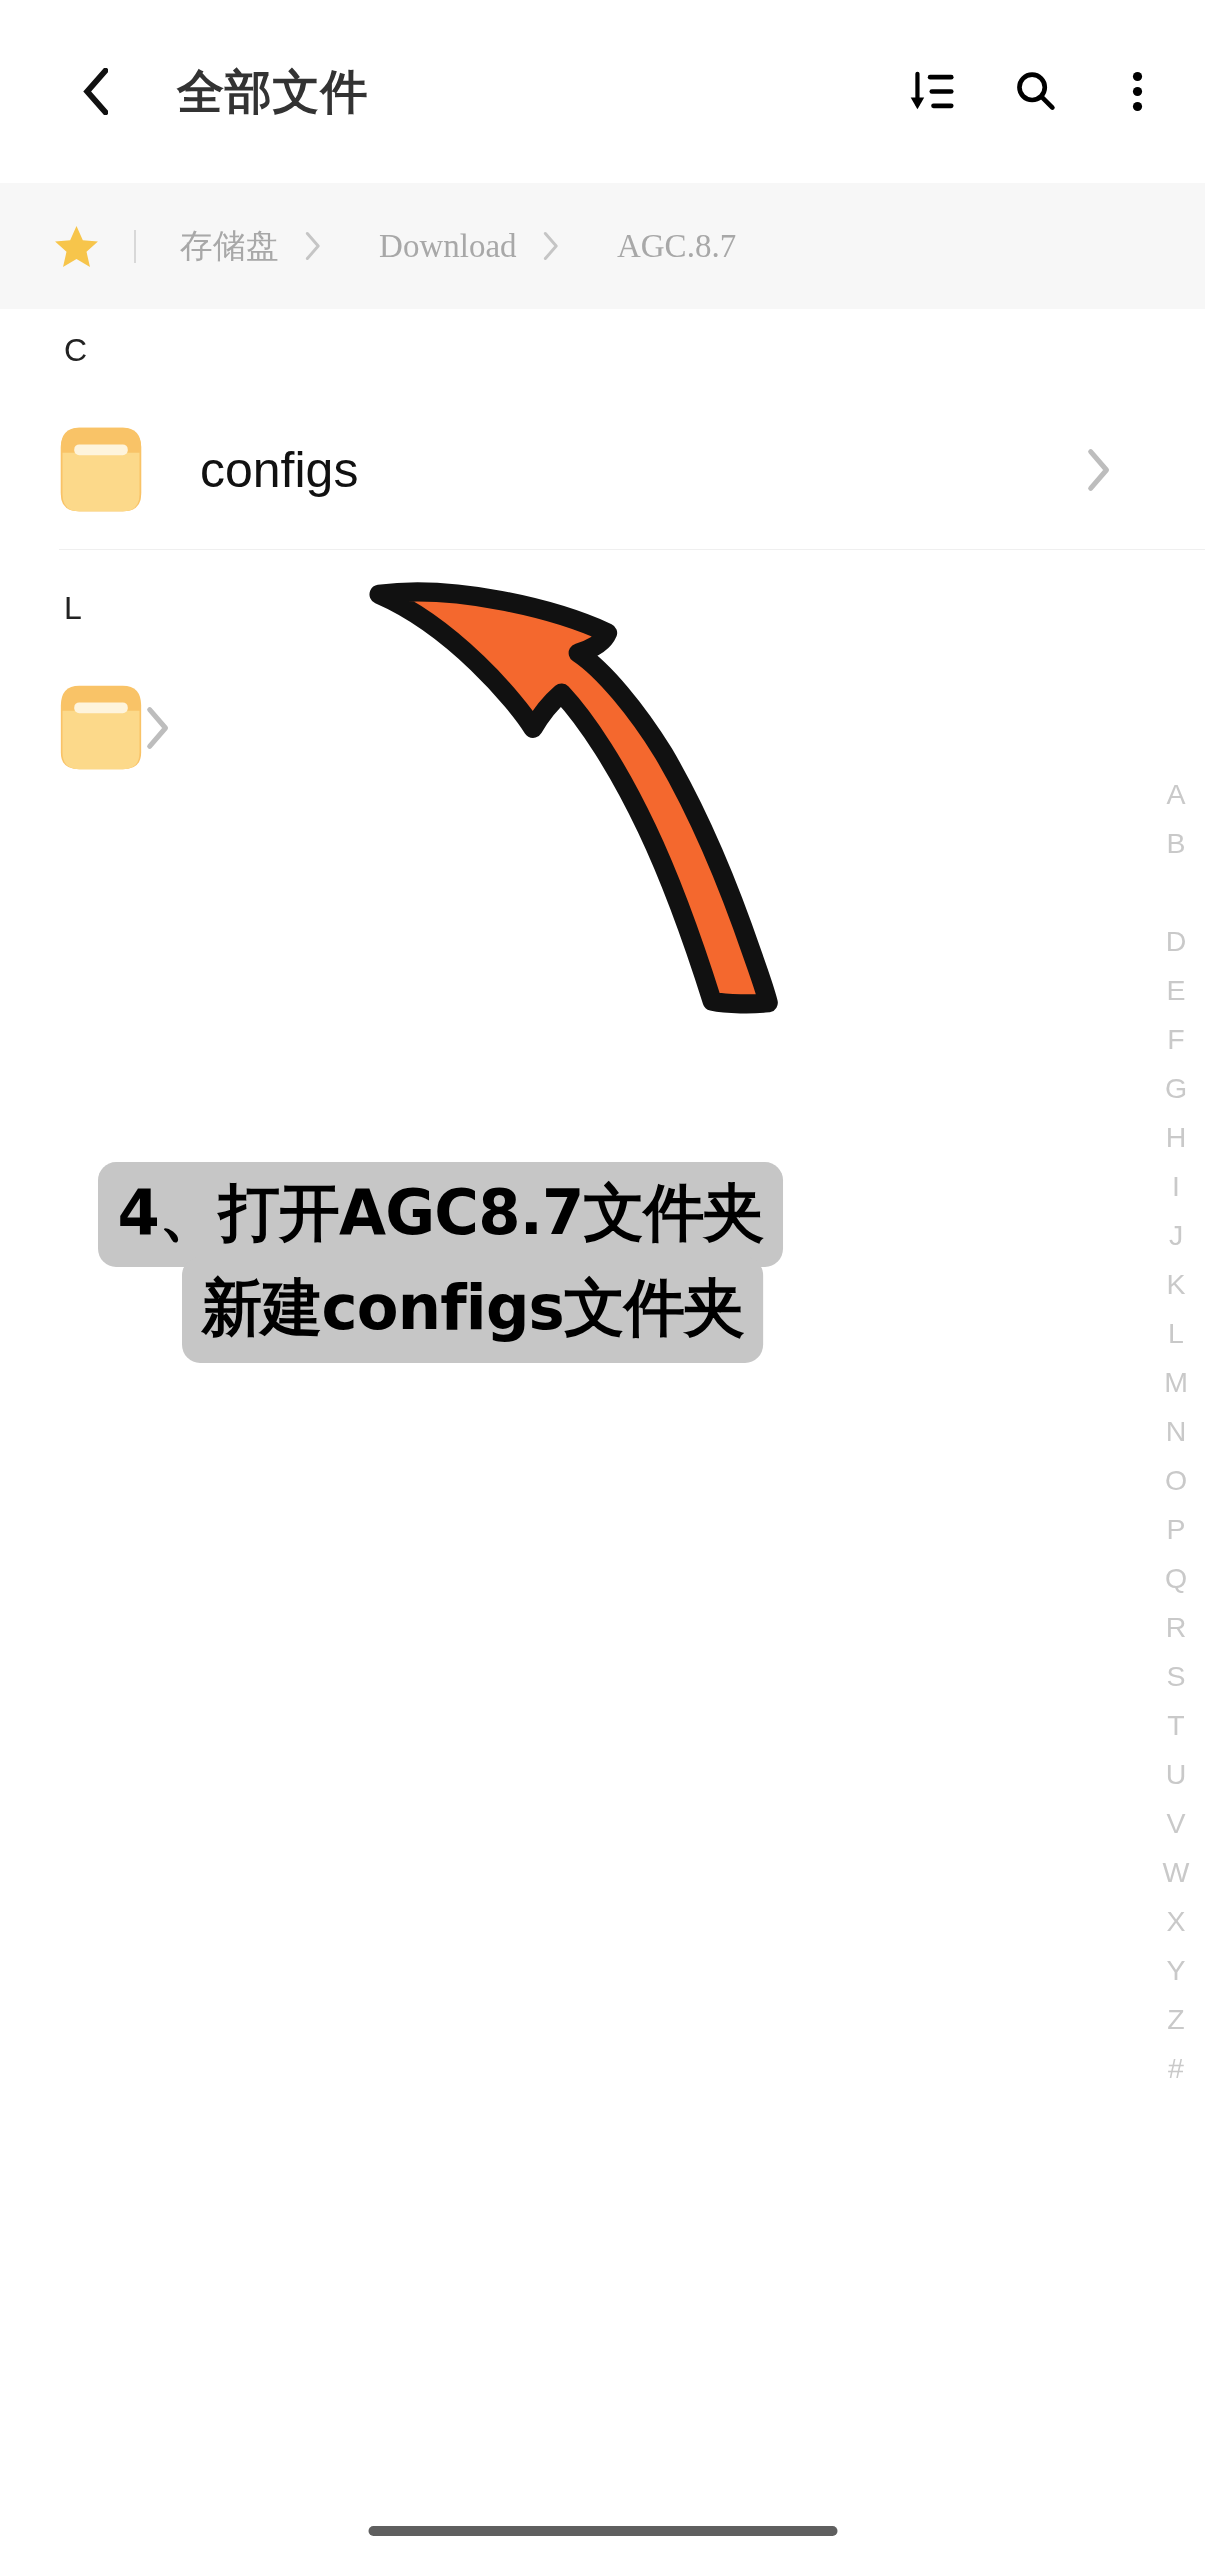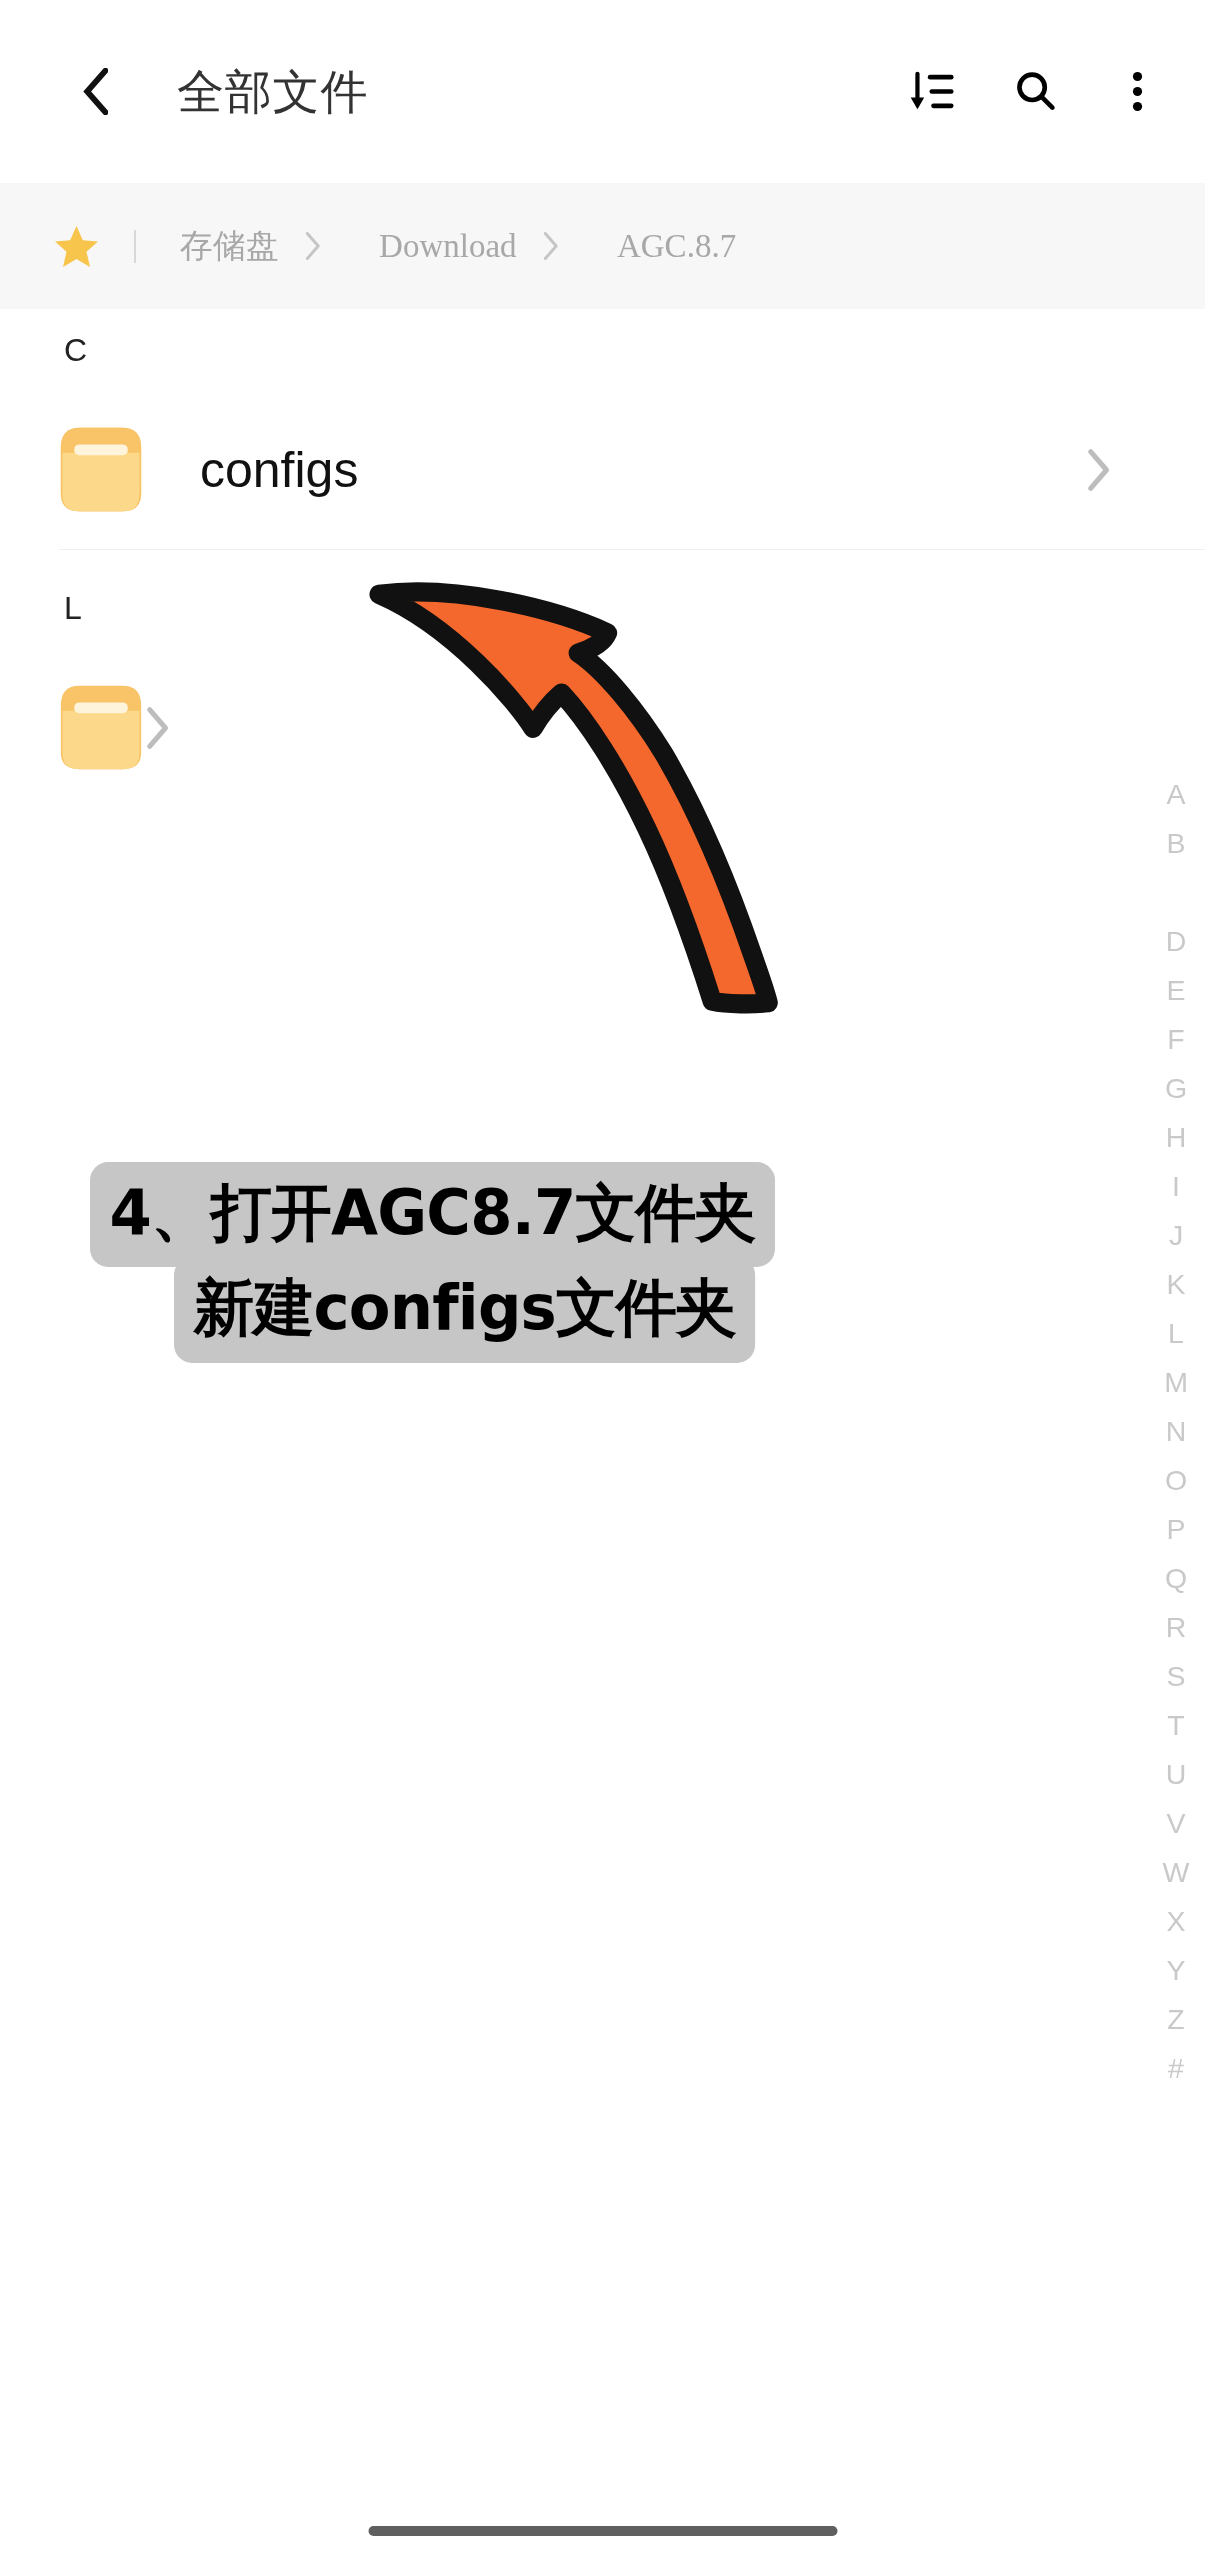--- a/index.html
+++ b/index.html
@@ -50,21 +50,21 @@
     height: 47px;
   }
   .header-title {
     position: absolute;
     left: 177px;
     top: 52px;
     font-size: 47px;
     line-height: 79px;
     color: #333333;
     letter-spacing: 0.8px;
-    font-weight: 400;
+    font-weight: 700;
     white-space: nowrap;
   }
   .header-actions {
     position: absolute;
     right: 44px;
     top: 52px;
     height: 79px;
     display: flex;
     align-items: center;
     gap: 52px;
@@ -217,20 +217,21 @@
     pointer-events: none;
   }
 
   
   .caption-wrap {
     position: absolute;
     left: 0;
     top: 1162px;
     width: 1014px;
     pointer-events: none;
+    padding-left: 8px;
   }
   .caption-line {
     display: inline-block;
     background: #c6c6c6;
     color: #000000;
     font-family: "DejaVu Sans", sans-serif;
     font-weight: 700;
     font-size: 62px;
     line-height: 92px;
     border-radius: 18.4px;

